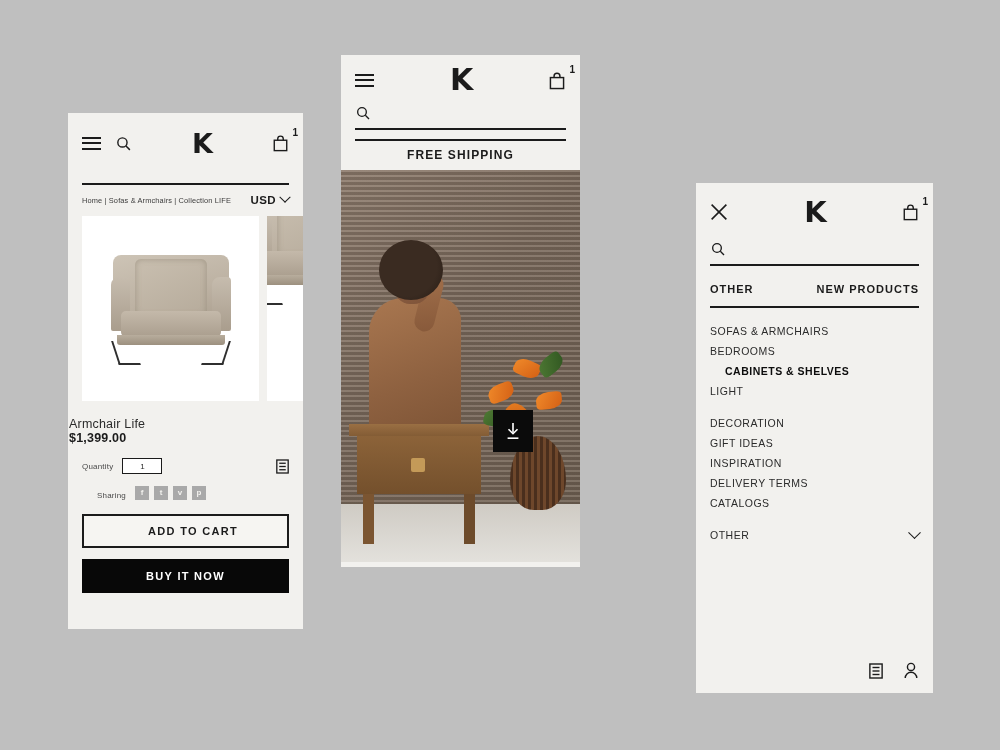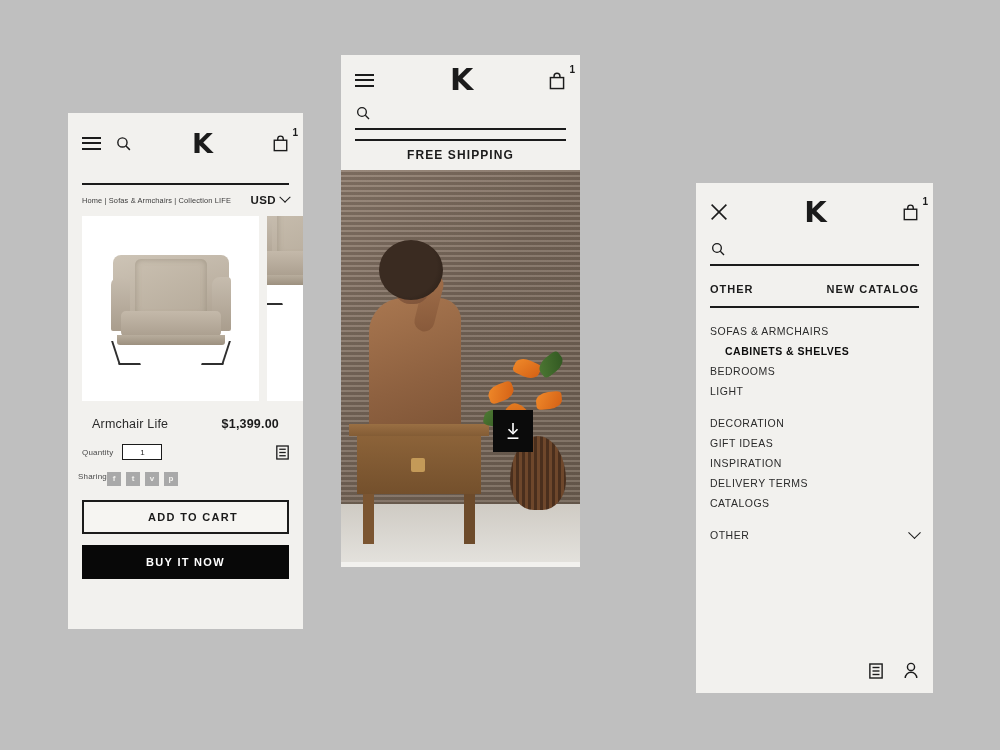--- a/index.html
+++ b/index.html
@@ -119,35 +119,36 @@
     position: absolute; top: 92px; width: 22px; height: 24px;
     border-bottom: 2px solid #2f2f2f;
   }
   .chair .legL { left: 10px; border-left: 2px solid #2f2f2f; transform: skewX(18deg); }
   .chair .legR { right: 10px; border-right: 2px solid #2f2f2f; transform: skewX(-18deg); }
 
   .chair-peek { position:absolute; right: -40px; top: 28px; width: 100px; height: 110px; }
 
   .prod-row {
     display: flex; align-items: flex-start; justify-content: space-between;
-    padding: 16px 24px 0;
+    padding: 16px 1px 0;
+    flex-direction: column;
   }
   .prod-title { font-size: 12.5px; color: #2b2b2b; letter-spacing: .2px; }
   .prod-price { font-size: 12.5px; font-weight: 700; color: #1b1b1b; letter-spacing: .2px; }
 
   .qty-row { display: flex; align-items: center; padding: 13px 14px 0; }
   .qty-label { font-size: 8px; color: #4a4a4a; margin-right: 9px; letter-spacing: .2px; }
   .qty-box {
     width: 40px; height: 16px; border: 1.6px solid #1b1b1b; background: #fff;
     text-align: center; font-size: 8px; color: #2b2b2b;
     font-family: "Liberation Sans", sans-serif; outline: none;
   }
   .qty-spacer { flex: 1; }
 
-  .share-row { display: flex; align-items: flex-start; padding: 12px 10px 0; }
+  .share-row { display: flex; align-items: flex-end; padding: 12px 29px 0; gap: 9px; }
   .share-label { font-size: 8px; color: #4a4a4a; letter-spacing: .2px; }
   .share-icons { display: flex; gap: 5px; }
   .share-chip {
     width: 14px; height: 14px; background: #a9a9a9;
     display: flex; align-items: center; justify-content: center;
     color: #f2f1ee; font-size: 8px; font-weight: 700; line-height: 1;
   }
 
   .btn {
     display: flex; align-items: center; justify-content: center;
@@ -456,27 +457,27 @@
             <circle cx="10.5" cy="10.5" r="6.5"></circle>
               <line x1="15.5" y1="15.5" x2="21" y2="21"></line>
           </svg>
         </span>
         <input class="search-input" placeholder="" style="">
       </div>
     </div>
 
     <div class="menu-tabs">
       <span class="menu-tab">OTHER</span>
-      <span class="menu-tab">NEW CATALOG</span>
+      <span class="menu-tab">NEW PRODUCTS</span>
     </div>
 
     <div class="menu-list">
       <div class="menu-item">SOFAS &amp; ARMCHAIRS</div>
+      <div class="menu-item">BEDROOMS</div>
       <div class="menu-item active">CABINETS &amp; SHELVES</div>
-      <div class="menu-item">BEDROOMS</div>
       <div class="menu-item">LIGHT</div>
 
       <div class="menu-gap"></div>
 
       <div class="menu-item">DECORATION</div>
       <div class="menu-item">GIFT IDEAS</div>
       <div class="menu-item">INSPIRATION</div>
       <div class="menu-item">DELIVERY TERMS</div>
       <div class="menu-item">CATALOGS</div>
 

